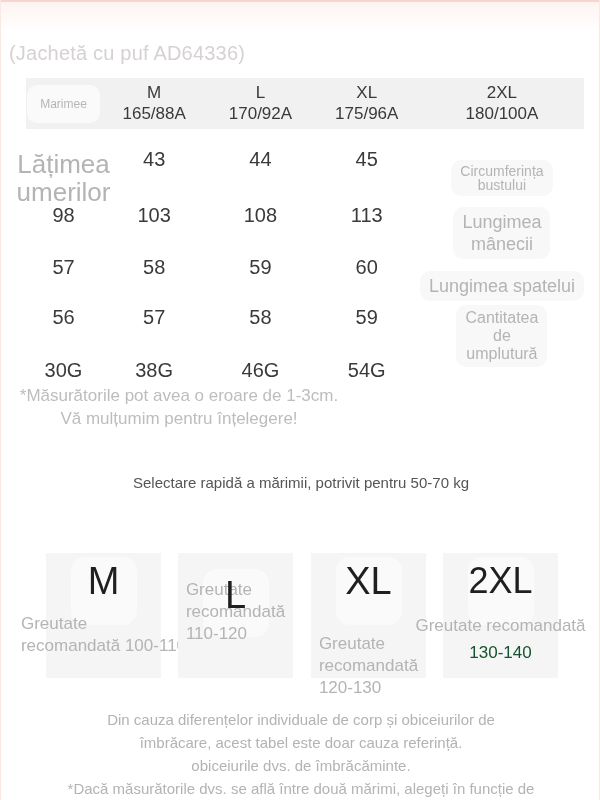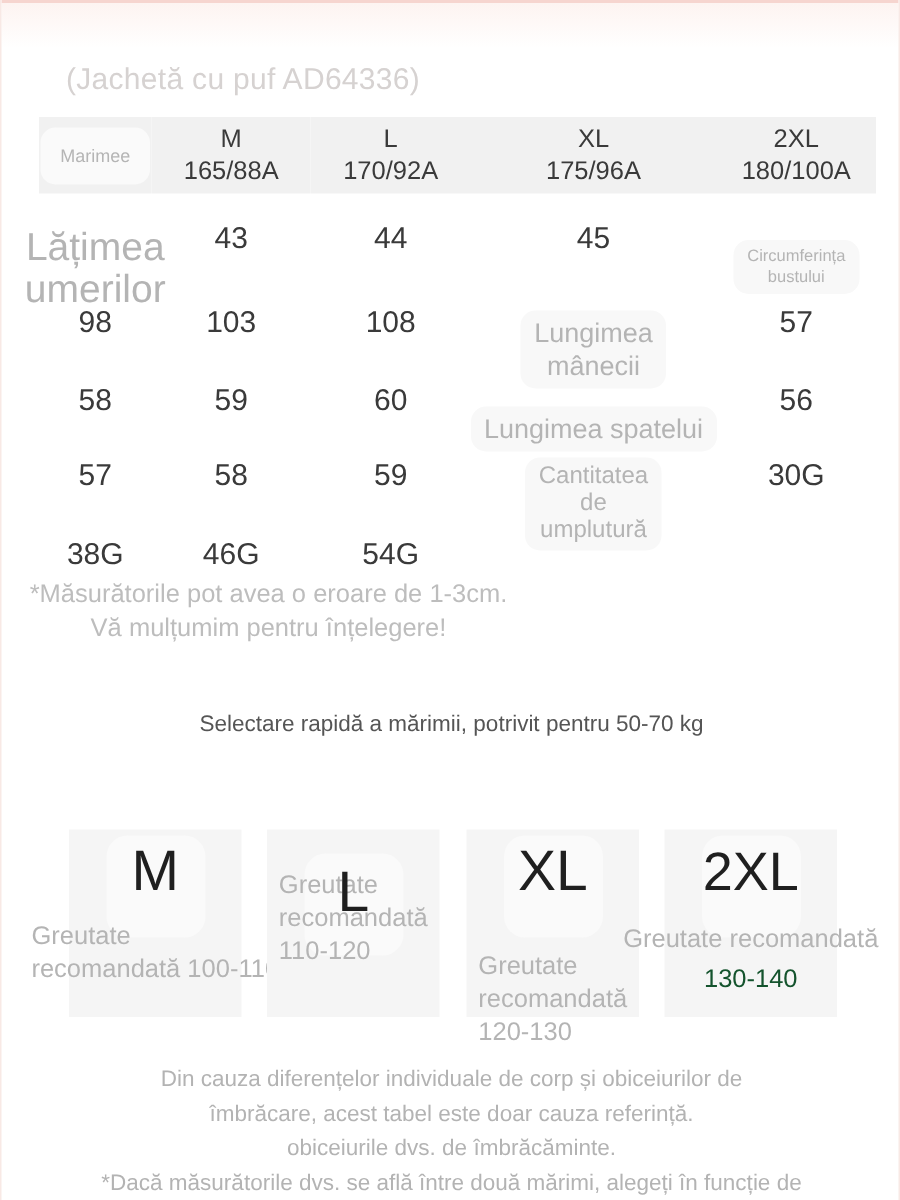--- a/index.html
+++ b/index.html
@@ -9,42 +9,42 @@
     box-sizing:border-box;
     font-family:"Liberation Sans", sans-serif;
     background:linear-gradient(180deg, var(--page-tint) 0px, #ffffff 32px);
     border-left:1px solid #f8e9e5;
     border-right:1px solid #f8e9e5;
     overflow:hidden;
   }
   .top-line{position:absolute;left:0;top:0;width:100%;height:2px;background:var(--accent-pink);}
   .page-title{
     position:absolute;left:8px;top:42px;
-    font-size:20px;color:#d6d2d1;letter-spacing:0.2px;margin-left:35px;
+    font-size:20px;color:#d6d2d1;letter-spacing:0.2px;
   }
   
   .size-table{
     position:absolute;left:25px;top:78px;width:558px;
     display:grid;
     grid-template-columns:75px repeat(4,1fr);
     grid-template-rows:51px 61px 50px 55px 45px 60px;
   }
   .cell{display:flex;align-items:center;justify-content:center;text-align:center;}
   .cell.head{background:var(--header-bg);flex-direction:column;gap:1px;
     font-size:17px;line-height:20px;color:#3a3a3a;}
   .corner-pill{
     background:#fafafa;border-radius:10px;padding:9px 13px;
     font-size:12px;color:#b5b5b5;
   }
   .cell.val{font-size:20px;color:var(--text-dark);}
   .cell.label{color:var(--label-gray);margin-top:36px;}
   .label-pill{background:#f8f8f8;border-radius:10px;padding:4px 9px;
     white-space:pre-line;text-align:center;}
   .r1 .label-txt{font-size:26px;line-height:28px;white-space:pre-line;text-align:center;}
-  .r2 .label-pill{font-size:11px;line-height:14px;}
+  .r2 .label-pill{font-size:14px;line-height:14px;}
   .r3 .label-pill{font-size:18px;line-height:22px;}
   .r4 .label-pill{font-size:18px;line-height:22px;white-space:nowrap;}
   .r5 .label-pill{font-size:16px;line-height:18px;}
   
   .measure-note{
     position:absolute;left:0;top:384px;width:356px;
     text-align:center;font-size:17px;line-height:23px;color:var(--note-gray);
   }
   
   .quick-select{
@@ -120,20 +120,21 @@
     <div class="cell val">44</div>
     <div class="cell val">45</div>
 
     <div class="cell label r2">
       <span class="label-pill">Circumferința
 bustului</span>
     </div>
     <div class="cell val">98</div>
     <div class="cell val">103</div>
     <div class="cell val">108</div>
+    <div class="cell val">113</div>
 
     <div class="cell label r3">
       <span class="label-pill">Lungimea
 mânecii</span>
     </div>
     <div class="cell val">57</div>
     <div class="cell val">58</div>
     <div class="cell val">59</div>
     <div class="cell val">60</div>
 

